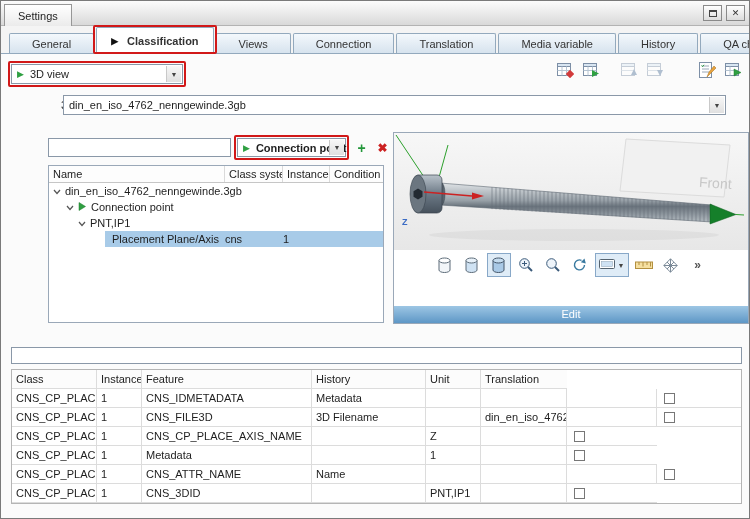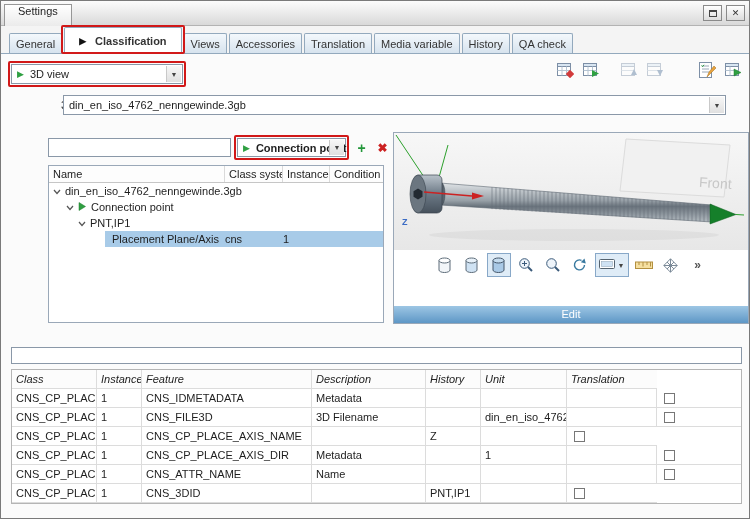--- a/index.html
+++ b/index.html
@@ -4,30 +4,30 @@
 <style>
   html,body{margin:0;padding:0;background:#fff;}
   *{box-sizing:border-box;}
   .window{position:relative;width:750px;height:519px;background:#f4f4f4;border:1px solid #7a7a7a;
           font:11px "Liberation Sans",sans-serif;color:#1e1e1e;overflow:hidden;}
 
   
   .titlebar{position:absolute;left:0;top:0;right:0;height:25px;background:linear-gradient(#fcfcfc,#d9d9d9);
             border-bottom:1px solid #b3b3b3;}
   .doc-tab{position:absolute;left:3px;top:3px;height:22px;padding:0 13px;background:linear-gradient(#ffffff,#ebebeb);
-           border:1px solid #979797;border-bottom:none;display:flex;}
+           border:1px solid #979797;border-bottom:none;display:flex;align-items:center;}
   .win-controls{position:absolute;right:4px;top:4px;display:flex;gap:4px;}
   .win-btn{width:19px;height:16px;border:1px solid #8a8a8a;background:linear-gradient(#ffffff,#dcdcdc);
            display:flex;align-items:center;justify-content:center;font-size:9px;color:#333;}
   .max-glyph{width:8px;height:7px;border:1px solid #444;border-top-width:2px;}
 
   
   .tabstrip{position:absolute;left:0;top:26px;right:0;height:26px;display:flex;align-items:flex-end;
             padding-left:8px;gap:2px;}
-  .tab{height:20px;padding:0 6px;display:flex;align-items:center;background:linear-gradient(#f3f8fc,#d7e3ee);
+  .tab{height:20px;padding:0 22px;display:flex;align-items:center;background:linear-gradient(#f3f8fc,#d7e3ee);
        border:1px solid #93a9bd;border-bottom:none;border-radius:2px 2px 0 0;color:#333;white-space:nowrap;}
   .tab.active{height:26px;background:#fff;font-weight:bold;position:relative;padding:0 14px;z-index:3;}
   .tab-play{color:#111;font-size:9px;margin-right:9px;}
   .content{position:absolute;left:0;top:52px;right:0;bottom:0;background:#fbfbfb;border-top:1px solid #93a9bd;}
 
   
   .annot{position:absolute;border:2px solid #d11818;border-radius:2px;pointer-events:none;z-index:9;}
 
   
   .combo{position:absolute;height:20px;background:#fff;border:1px solid #8a98a8;display:flex;align-items:center;
@@ -76,21 +76,21 @@
   .overflow-glyph{color:#555;font-size:12px;font-weight:bold;}
   .edit-bar{position:absolute;left:0;bottom:0;right:0;height:17px;background:linear-gradient(#9dc6e4,#5e97c6);
             color:#fff;text-align:center;line-height:17px;}
 
   
   .ftable{position:absolute;left:10px;top:315px;width:731px;background:#fff;border:1px solid #b5b5b5;}
   .frow{display:grid;grid-template-columns:85px 45px 170px 114px 55px 86px 90px 1fr;height:19px;}
   .frow>div{border-right:1px solid #dcdcdc;border-bottom:1px solid #dcdcdc;padding-left:4px;overflow:hidden;
             white-space:nowrap;display:flex;align-items:center;}
   .frow>div:last-child{border-right:none;}
-  .frow.head>div{background:#fcfcfc;color:#222;font-style:italic;}
+  .frow.head>div{background:#fcfcfc;color:#222;}
   .checkbox{width:11px;height:11px;border:1px solid #777;background:#fff;display:inline-block;margin-left:3px;}
 </style>
 </head>
 <body>
 
 <div class="window">
 
   <div class="titlebar">
     <div class="doc-tab">
       <span>Settings</span>
@@ -111,21 +111,21 @@
       </div>
     <div class="tab active">
       <span class="tab-play">▶</span>
       <span>Classification</span>
       <span class="annot" style="left:-4px;right:-4px;top:-3px;bottom:-1px;"></span>
     </div>
     <div class="tab">
         <span>Views</span>
       </div>
     <div class="tab">
-        <span>Accessories</span>
+        <span>Connection</span>
       </div>
     <div class="tab">
         <span>Translation</span>
       </div>
     <div class="tab">
         <span>Media variable</span>
       </div>
     <div class="tab">
         <span>History</span>
       </div>
@@ -391,21 +391,20 @@
       <div class="edit-bar"><span>Edit</span></div>
     </div>
 
     <input class="text-input" style="left: 10px; top: 293px; width: 731px; height: 17px;" value="">
 
     <div class="ftable">
       <div class="frow head">
         <div>Class</div>
         <div>Instance</div>
         <div>Feature</div>
-        <div>Description</div>
         <div>History</div>
         <div>Unit</div>
         <div>Translation</div>
       </div>
 
       <div class="frow">
         <div>CNS_CP_PLACE_PA</div>
         <div>1</div>
         <div>CNS_IDMETADATA</div>
         <div>Metadata</div>
@@ -435,21 +434,20 @@
         <div></div>
         <div>Z</div>
         <div></div>
         <div>
             <span class="checkbox"></span>
           </div>
       </div>
       <div class="frow">
         <div>CNS_CP_PLACE_PA</div>
         <div>1</div>
-        <div>CNS_CP_PLACE_AXIS_DIR</div>
         <div>Metadata</div>
         <div></div>
         <div>1</div>
         <div></div>
         <div>
             <span class="checkbox"></span>
           </div>
       </div>
       <div class="frow">
         <div>CNS_CP_PLACE_PA</div>

